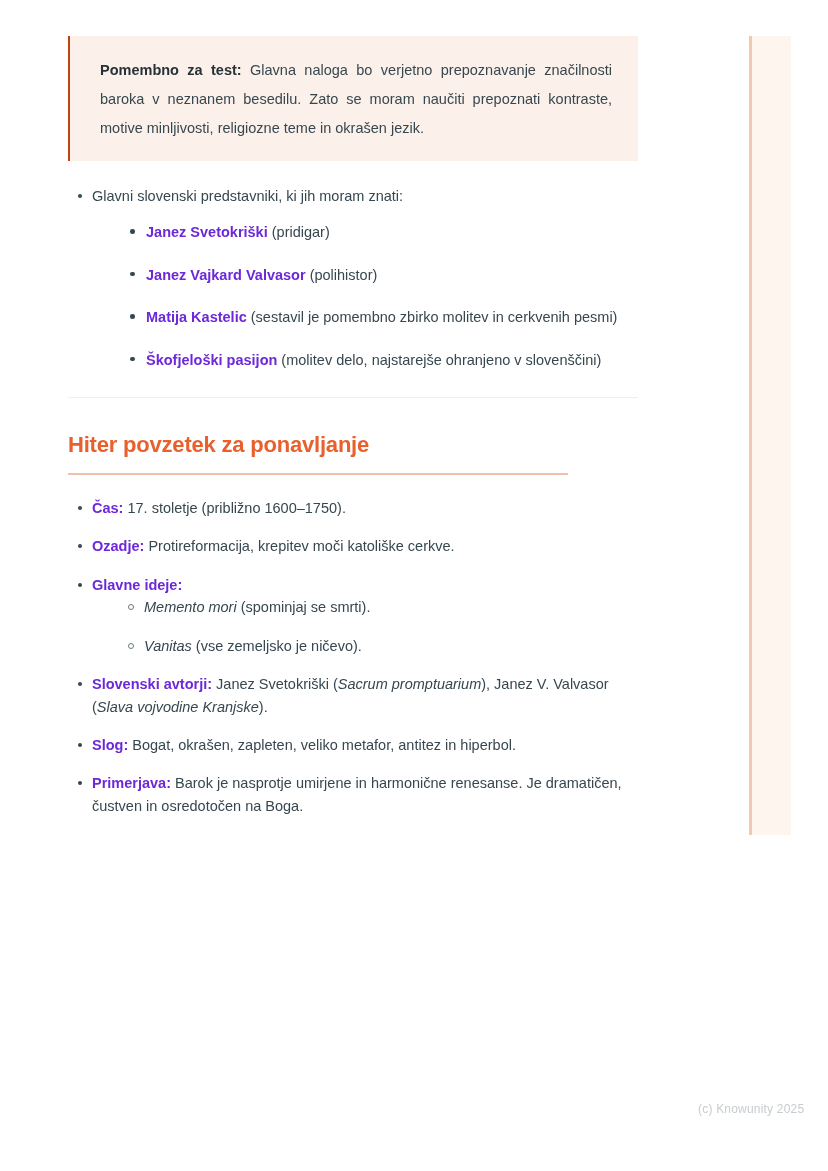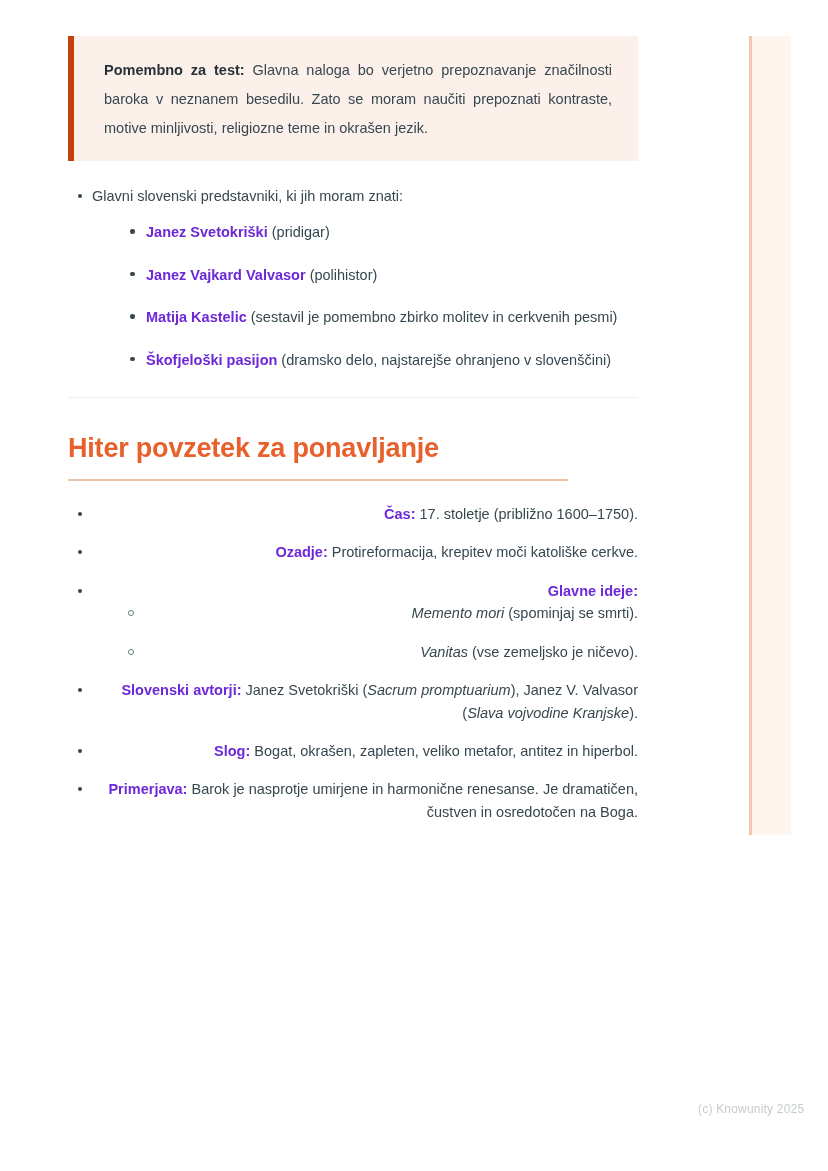--- a/index.html
+++ b/index.html
@@ -39,21 +39,21 @@
   .content {
     position: absolute;
     left: 68px;
     top: 36px;
     width: 570px;
   }
 
   
   .callout {
     background: #FCF0EA;
-    border-left: 6px solid #c2410c;
+    border-left: 2px solid #c2410c;
     padding: 20px 26px 18px 30px;
     box-sizing: border-box;
     width: 570px;
   }
   .callout p {
     margin: 0;
     font-size: 14.5px;
     line-height: 2.0;
     text-align: justify;
     color: #37474F;
@@ -129,36 +129,36 @@
   .divider {
     margin: 26px 0 0 0;
     height: 1px;
     background: #EDEFF0;
     width: 570px;
   }
 
   
   .section-heading {
     margin: 34px 0 0 0;
-    font-size: 27px;
+    font-size: 22px;
     font-weight: bold;
     color: #E8602C;
     letter-spacing: -0.2px;
     line-height: 1.2;
   }
   .heading-rule {
     margin-top: 14px;
     height: 2px;
     background: #EFC3A9;
     width: 500px;
   }
 
   
   .summary { margin-top: 20px; }
-  .summary ul.lvl1 > li { margin-bottom: 16px; text-align: right; }
+  .summary ul.lvl1 > li { margin-bottom: 16px; }
   .summary ul.lvl2 { margin-left: 28px; margin-top: 0; }
   .summary ul.lvl2 > li { margin-bottom: 16px; }
   .summary ul.lvl1 > li.has-sub { margin-bottom: 6px; }
 
   
   .footer {
     position: absolute;
     left: 698px;
     top: 1102px;
     font-size: 12px;
@@ -180,21 +180,21 @@
     </div>
 
     <div class="list-block-1">
       <ul class="lvl1">
         <li>
           <span>Glavni slovenski predstavniki, ki jih moram znati:</span>
           <ul class="lvl2">
             <li><strong class="lbl">Janez Svetokriški</strong><span> (pridigar)</span></li>
             <li><strong class="lbl">Janez Vajkard Valvasor</strong><span> (polihistor)</span></li>
             <li><strong class="lbl">Matija Kastelic</strong><span> (sestavil je pomembno zbirko molitev in cerkvenih pesmi)</span></li>
-            <li><strong class="lbl">Škofjeloški pasijon</strong><span> (dramsko delo, najstarejše ohranjeno v slovenščini)</span></li>
+            <li><strong class="lbl">Škofjeloški pasijon</strong><span> (molitev delo, najstarejše ohranjeno v slovenščini)</span></li>
           </ul>
         </li>
       </ul>
     </div>
 
     <div class="divider"></div>
 
     <h2 class="section-heading">Hiter povzetek za ponavljanje</h2>
     <div class="heading-rule"></div>
 

